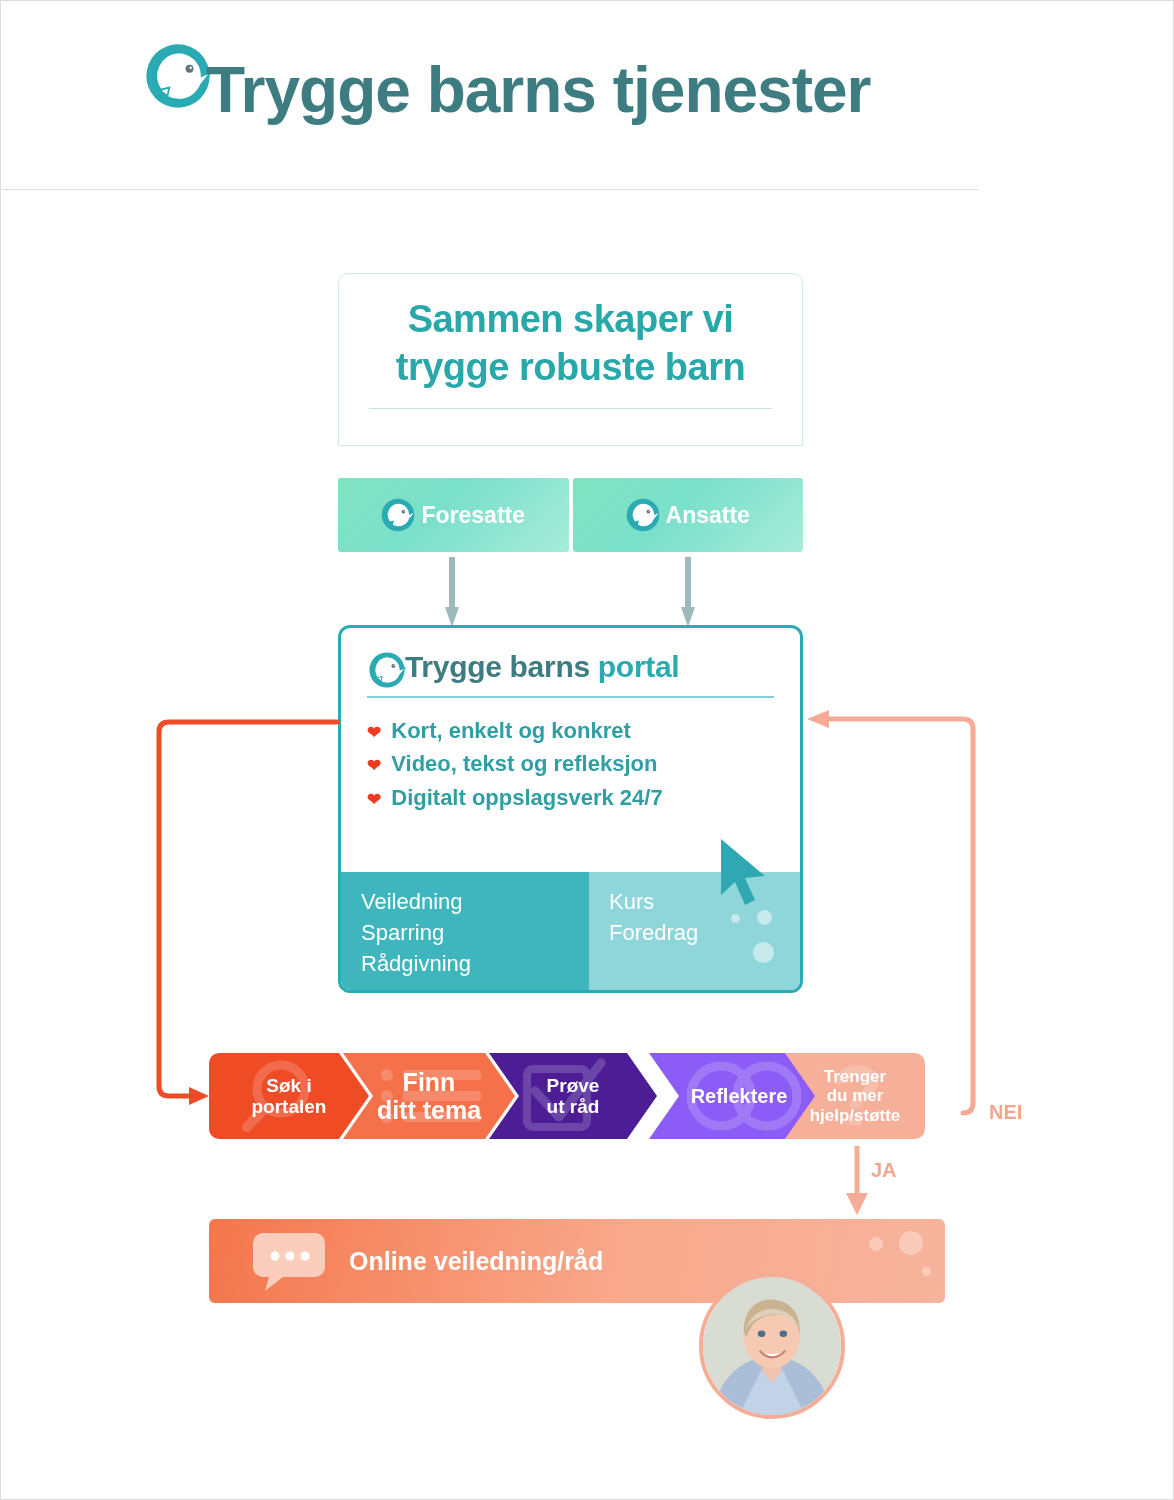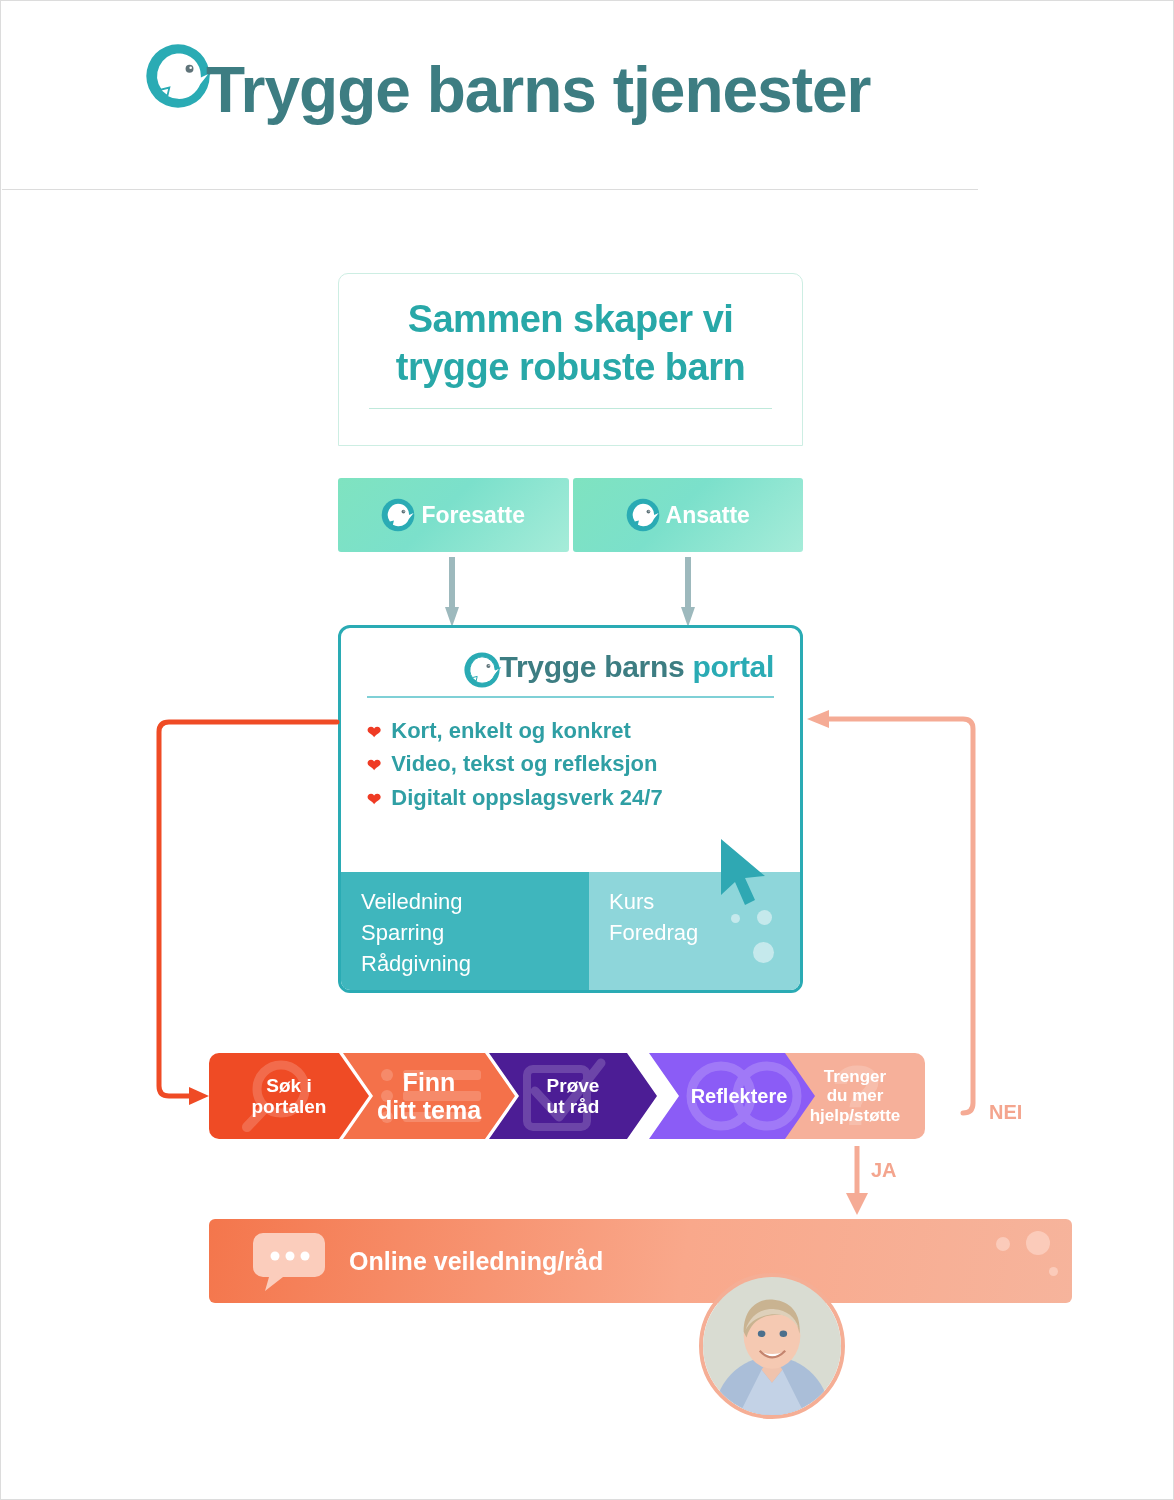--- a/index.html
+++ b/index.html
@@ -68,21 +68,21 @@
   .hero-arrow{ position:absolute; width:14px; height:72px;}
   .hero-arrow svg{width:100%;height:100%;display:block;}
 
   
   .portal{
     position:absolute; left:337px; top:624px; width:465px; height:368px;
     border:3px solid #2aabb4; border-radius:12px;
     box-sizing:border-box; background:#fff; overflow:hidden;
   }
   .portal-body{ padding:22px 26px 0 26px;}
-  .portal-head{ display:flex; align-items:center;justify-content:flex-end; }
+  .portal-head{ display:flex; align-items:center; }
   .portal-head .mini-logo{ width:40px;height:40px; flex:0 0 auto; margin-bottom:-6px;}
   .portal-title{
     font-size:30px; font-weight:bold; color:#3d7d82; margin-left:-2px;
     align-self:flex-end; letter-spacing:-0.3px;
   }
   .portal-title .accent{ color:#2aabb4;}
   .portal-rule{ height:2px; background:#7fd0d6; margin:12px 0 16px 0;}
   .feat{ list-style:none; margin:0; padding:0;}
   .feat li{
     font-size:22px; color:#2f9fa4; font-weight:bold; line-height:1.52;
@@ -112,21 +112,21 @@
     box-sizing:border-box; overflow:hidden;
   }
   .step .lbl{ position:relative; z-index:2; padding:0 6px;}
   .step .wm{ position:absolute; left:0; top:0; width:100%; height:100%; z-index:1; opacity:.18;}
 
   
   .flag{ position:absolute; color:#f4a58e; font-size:20px; font-weight:bold;}
 
   
   .online{
-    position:absolute; left:208px; top:1218px; width:863px; height:84px;
+    position:absolute; left:208px; top:1218px; width:736px; height:84px;
     border-radius:6px;
     background:linear-gradient(100deg,#f4764c 0%,#f9a88b 55%,#f6b49c 100%);
     display:flex; align-items:center;
     overflow:hidden;
   }
   .online .bubble{ width:72px;height:60px; margin-left:44px; flex:0 0 auto;}
   .online .otext{ color:#fff; font-size:25px; font-weight:bold; margin-left:24px;}
   .online .odot{ position:absolute; border-radius:50%; background:#fbcfbf; opacity:.85;}
   .portrait{
     position:absolute; left:698px; top:1272px; width:146px; height:146px;

